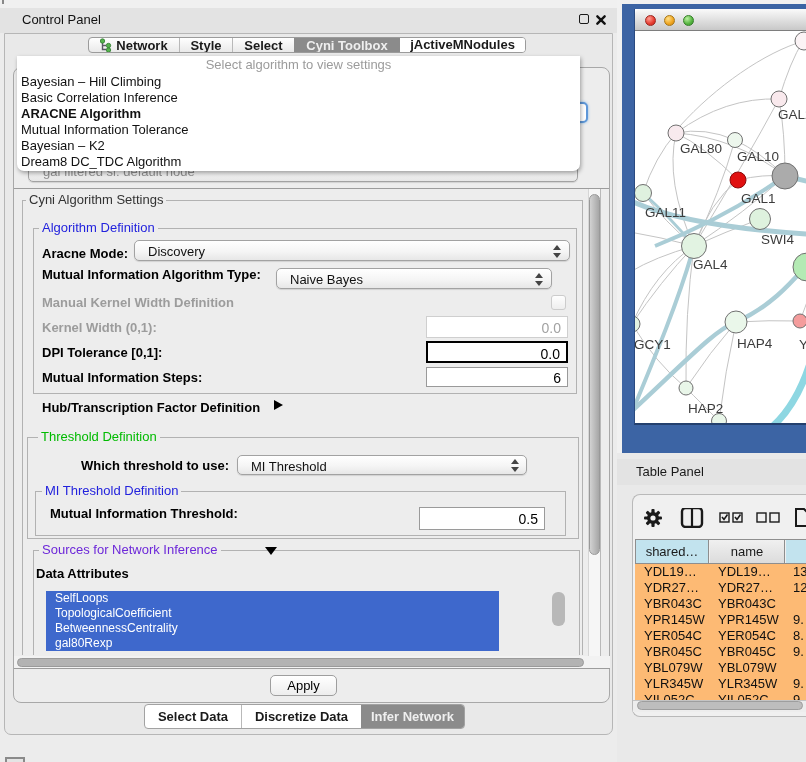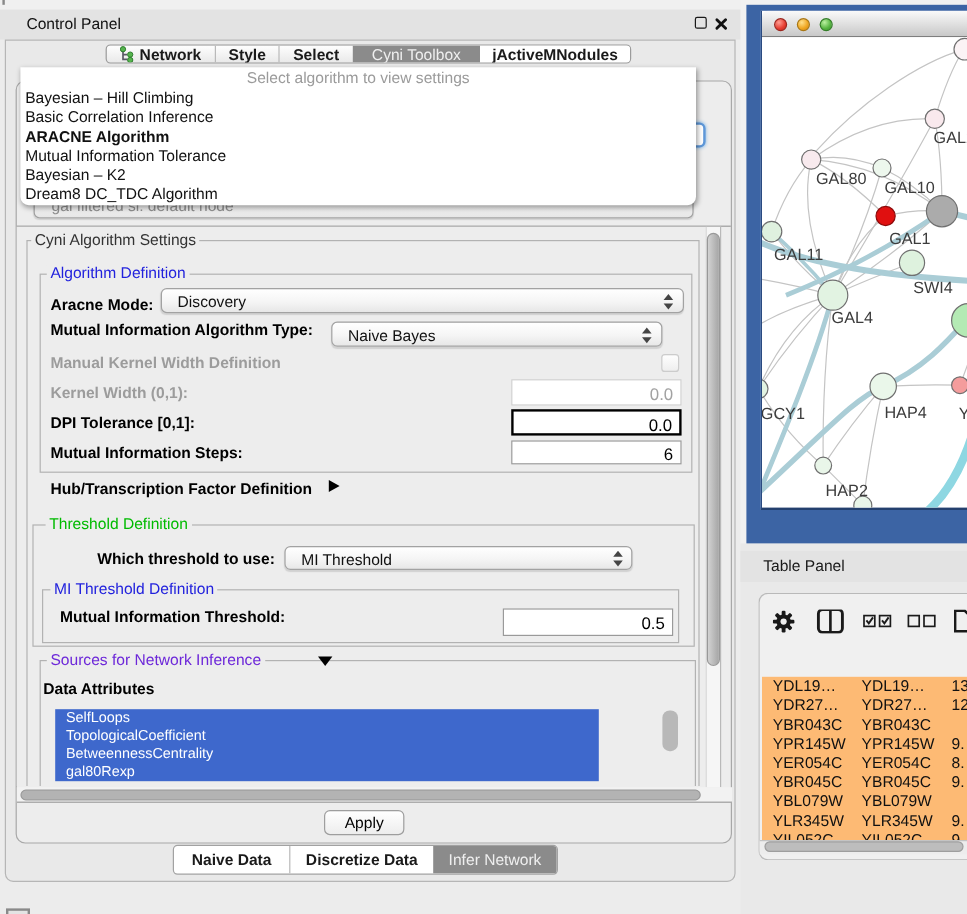--- a/index.html
+++ b/index.html
@@ -42,23 +42,23 @@
     </svg>
     <span class="tabtxt">Network</span>
       </div>
   <div style="width:53px;display:flex;align-items:center;justify-content:center;border-right:1px solid #b9b9b9">
         <span class="tabtxt">Style</span>
       </div>
   <div style="width:61px;display:flex;align-items:center;justify-content:center">
         <span class="tabtxt">Select</span>
       </div>
   <div style="width:106px;display:flex;align-items:center;justify-content:center;background:#8b8b8b">
-        <span class="tabtxt" style="color:#efefef;font-weight:normal">Cyni Toolbox</span>
-      </div>
-  <div style="width:125px;display:flex;align-items:center;justify-content:center;background:#fff">
+        <span class="tabtxt" style="color:#efefef;font-weight:bold">Cyni Toolbox</span>
+      </div>
+  <div style="width:125px;display:flex;align-items:flex-end;justify-content:center;background:#fff">
         <span class="tabtxt">jActiveMNodules</span>
       </div>
 </div>
 
 <div class="abs" style="left:13px;top:67px;width:597px;height:636px;background:#ededed;border:1px solid #a8a8a8;border-radius:8px"></div>
 
 <div class="abs" style="left:460px;top:102px;width:128px;height:21px;border:2px solid #5e97d8;border-radius:5px;background:#fff;box-shadow:0 0 3px #86b9e8"></div>
 
 <div class="combo" style="left:28px;top:150px;width:550px;height:32px">
   <div class="abs" style="left:14px;top:13px;font-size:13px;color:#8f8f8f">gal filtered sl: default node</div>
@@ -101,21 +101,21 @@
   <div class="lbl" style="left:67px;top:269px">Which threshold to use:</div>
   <div class="combo" style="left:223px;top:266px;width:290px;height:20px">
         <span class="txt">MI Threshold</span>
     <i class="arr up" style="right:7px;top:3px"></i>
         <i class="arr dn" style="right:7px;top:11px"></i>
       </div>
 
   <div class="fs" style="left:21px;top:302px;width:531px;height:45px"></div>
   <div class="leg" style="left:28px;top:295px;color:#2222dd">MI Threshold Definition</div>
   <div class="lbl" style="left:36px;top:317px">Mutual Information Threshold:</div>
-  <div class="fld" style="left:405px;top:318px;width:142px;height:23px">0.5</div>
+  <div class="fld" style="left:405px;top:318px;width:126px;height:23px">0.5</div>
 
   <div class="fs" style="left:19px;top:361px;width:547px;height:130px"></div>
   <div class="leg" style="left:25px;top:354px;color:#6d28d9">Sources for Network Inference</div>
   <div class="abs" style="left:251px;top:358px;width:0;height:0;border-left:6.5px solid transparent;border-right:6.5px solid transparent;border-top:8px solid #000"></div>
   <div class="lbl" style="left:22px;top:377px">Data Attributes</div>
   <div class="abs" style="left:32px;top:402px;width:453px;background:#3e68cc">
     <div style="height:15px;font-size:12px;color:#fff;padding-left:9px;line-height:15px">SelfLoops</div>
     <div style="height:15px;font-size:12px;color:#fff;padding-left:9px;line-height:15px">TopologicalCoefficient</div>
     <div style="height:15px;font-size:12px;color:#fff;padding-left:9px;line-height:15px">BetweennessCentrality</div>
     <div style="height:15px;font-size:12px;color:#fff;padding-left:9px;line-height:15px">gal80Rexp</div>
@@ -126,27 +126,27 @@
 <div class="abs" style="left:588px;top:189px;width:13px;height:467px;background:#f6f6f6;border-left:1px solid #d6d6d6;border-right:1px solid #b9b9b9"></div>
 <div class="abs" style="left:589px;top:194px;width:11px;height:361px;border-radius:6px;background:linear-gradient(90deg,#d2d2d2,#a6a6a6);border:1px solid #999"></div>
 
 <div class="abs" style="left:14px;top:656px;width:596px;height:13px;background:#f2f2f2;border-bottom:1px solid #9c9c9c"></div>
 <div class="abs" style="left:17px;top:658px;width:567px;height:9px;border-radius:5px;background:#b3b3b3;border:1px solid #9a9a9a"></div>
 
 <div class="abs" style="left:270px;top:675px;width:67px;height:21px;border:1px solid #9e9e9e;border-radius:5px;background:linear-gradient(#fff,#ededed);font-size:13px;text-align:center;line-height:19px;color:#000">Apply</div>
 
 <div class="abs" style="left:144px;top:704px;height:25px;display:flex;border:1px solid #a2a2a2;border-radius:4px;overflow:hidden;background:#fff">
   <div style="width:97px;display:flex;align-items:center;justify-content:center;border-right:1px solid #b9b9b9">
-        <span class="tabtxt">Naive Data</span>
+        <span class="tabtxt">Select Data</span>
       </div>
   <div style="width:119px;display:flex;align-items:center;justify-content:center">
         <span class="tabtxt">Discretize Data</span>
       </div>
   <div style="width:103px;display:flex;align-items:center;justify-content:center;background:#8b8b8b">
-        <span class="tabtxt" style="color:#efefef;font-weight:normal">Infer Network</span>
+        <span class="tabtxt" style="color:#efefef;font-weight:bold">Infer Network</span>
       </div>
 </div>
 
 <div class="abs" style="left:5px;top:757px;width:20px;height:16px;border:2px solid #8a8a8a;background:#e4e4e4"></div>
 
 <div class="abs" style="left:17px;top:56px;width:563px;height:115px;background:#fff;border-radius:0 0 7px 7px;box-shadow:1px 2px 4px rgba(0,0,0,.35);z-index:10;font-size:13px;color:#111">
   <div class="abs" style="left:0;top:1px;width:563px;height:16px;line-height:16px;text-align:center;color:#9b9b9b">Select algorithm to view settings</div>
   <div class="abs" style="left:4px;top:18px;height:16px;line-height:16px">Bayesian – Hill Climbing</div>
   <div class="abs" style="left:4px;top:34px;height:16px;line-height:16px">Basic Correlation Inference</div>
   <div class="abs" style="left:4px;top:50px;height:16px;line-height:16px;font-weight:bold">ARACNE Algorithm</div>
@@ -264,20 +264,25 @@
     <rect x="76" y="5" width="9" height="9"></rect>
         <rect x="89" y="5" width="9" height="9"></rect>
     <path d="M78 9 l2 2.5 3.5 -5" stroke-width="1.6"></path>
         <path d="M91 9 l2 2.5 3.5 -5" stroke-width="1.6"></path>
     <rect x="113" y="5" width="9" height="9"></rect>
         <rect x="126" y="5" width="9" height="9"></rect>
   </g>
   <path d="M152 1 h8 l5 5 v12 h-13 z" fill="none" stroke="#1a1a1a" stroke-width="2"></path>
 </svg>
 
+<div class="abs" style="left:635px;top:539px;width:171px;height:25px;border-top:1px solid #8e8e8e;border-bottom:1px solid #8e8e8e;font-size:13px;color:#1a1a1a">
+  <div class="abs" style="left:0;top:0;width:74px;height:23px;background:#c2e3ee;border-left:1px solid #8e8e8e;border-right:1px solid #8e8e8e;text-align:center;line-height:23px">shared…</div>
+  <div class="abs" style="left:75px;top:0;width:75px;height:23px;background:linear-gradient(#f0f0f0,#dcdcdc);border-right:1px solid #8e8e8e;text-align:center;line-height:23px">name</div>
+  <div class="abs" style="left:151px;top:0;width:20px;height:23px;background:#c2e3ee"></div>
+</div>
 <div class="abs" style="left:635px;top:564px;width:171px;height:137px;overflow:hidden;background:#fdba74;font-size:13px;color:#111">
   <div class="abs" style="left:9px;top:0;line-height:16px">YDL19…<br>YDR27…<br>YBR043C<br>YPR145W<br>YER054C<br>YBR045C<br>YBL079W<br>YLR345W<br>YIL052C</div>
   <div class="abs" style="left:83px;top:0;line-height:16px">YDL19…<br>YDR27…<br>YBR043C<br>YPR145W<br>YER054C<br>YBR045C<br>YBL079W<br>YLR345W<br>YIL052C</div>
   <div class="abs" style="left:158px;top:0;line-height:16px">13<br>12<br>&nbsp;<br>9.<br>8.<br>9.<br>&nbsp;<br>9.<br>9.</div>
 </div>
 <div class="abs" style="left:633px;top:700px;width:173px;height:12px;background:#ededed;border-top:1px solid #c4c4c4"></div>
 <div class="abs" style="left:637px;top:701px;width:166px;height:9px;border-radius:5px;background:#bdbdbd;border:1px solid #9e9e9e"></div>
 
 </div>
 

